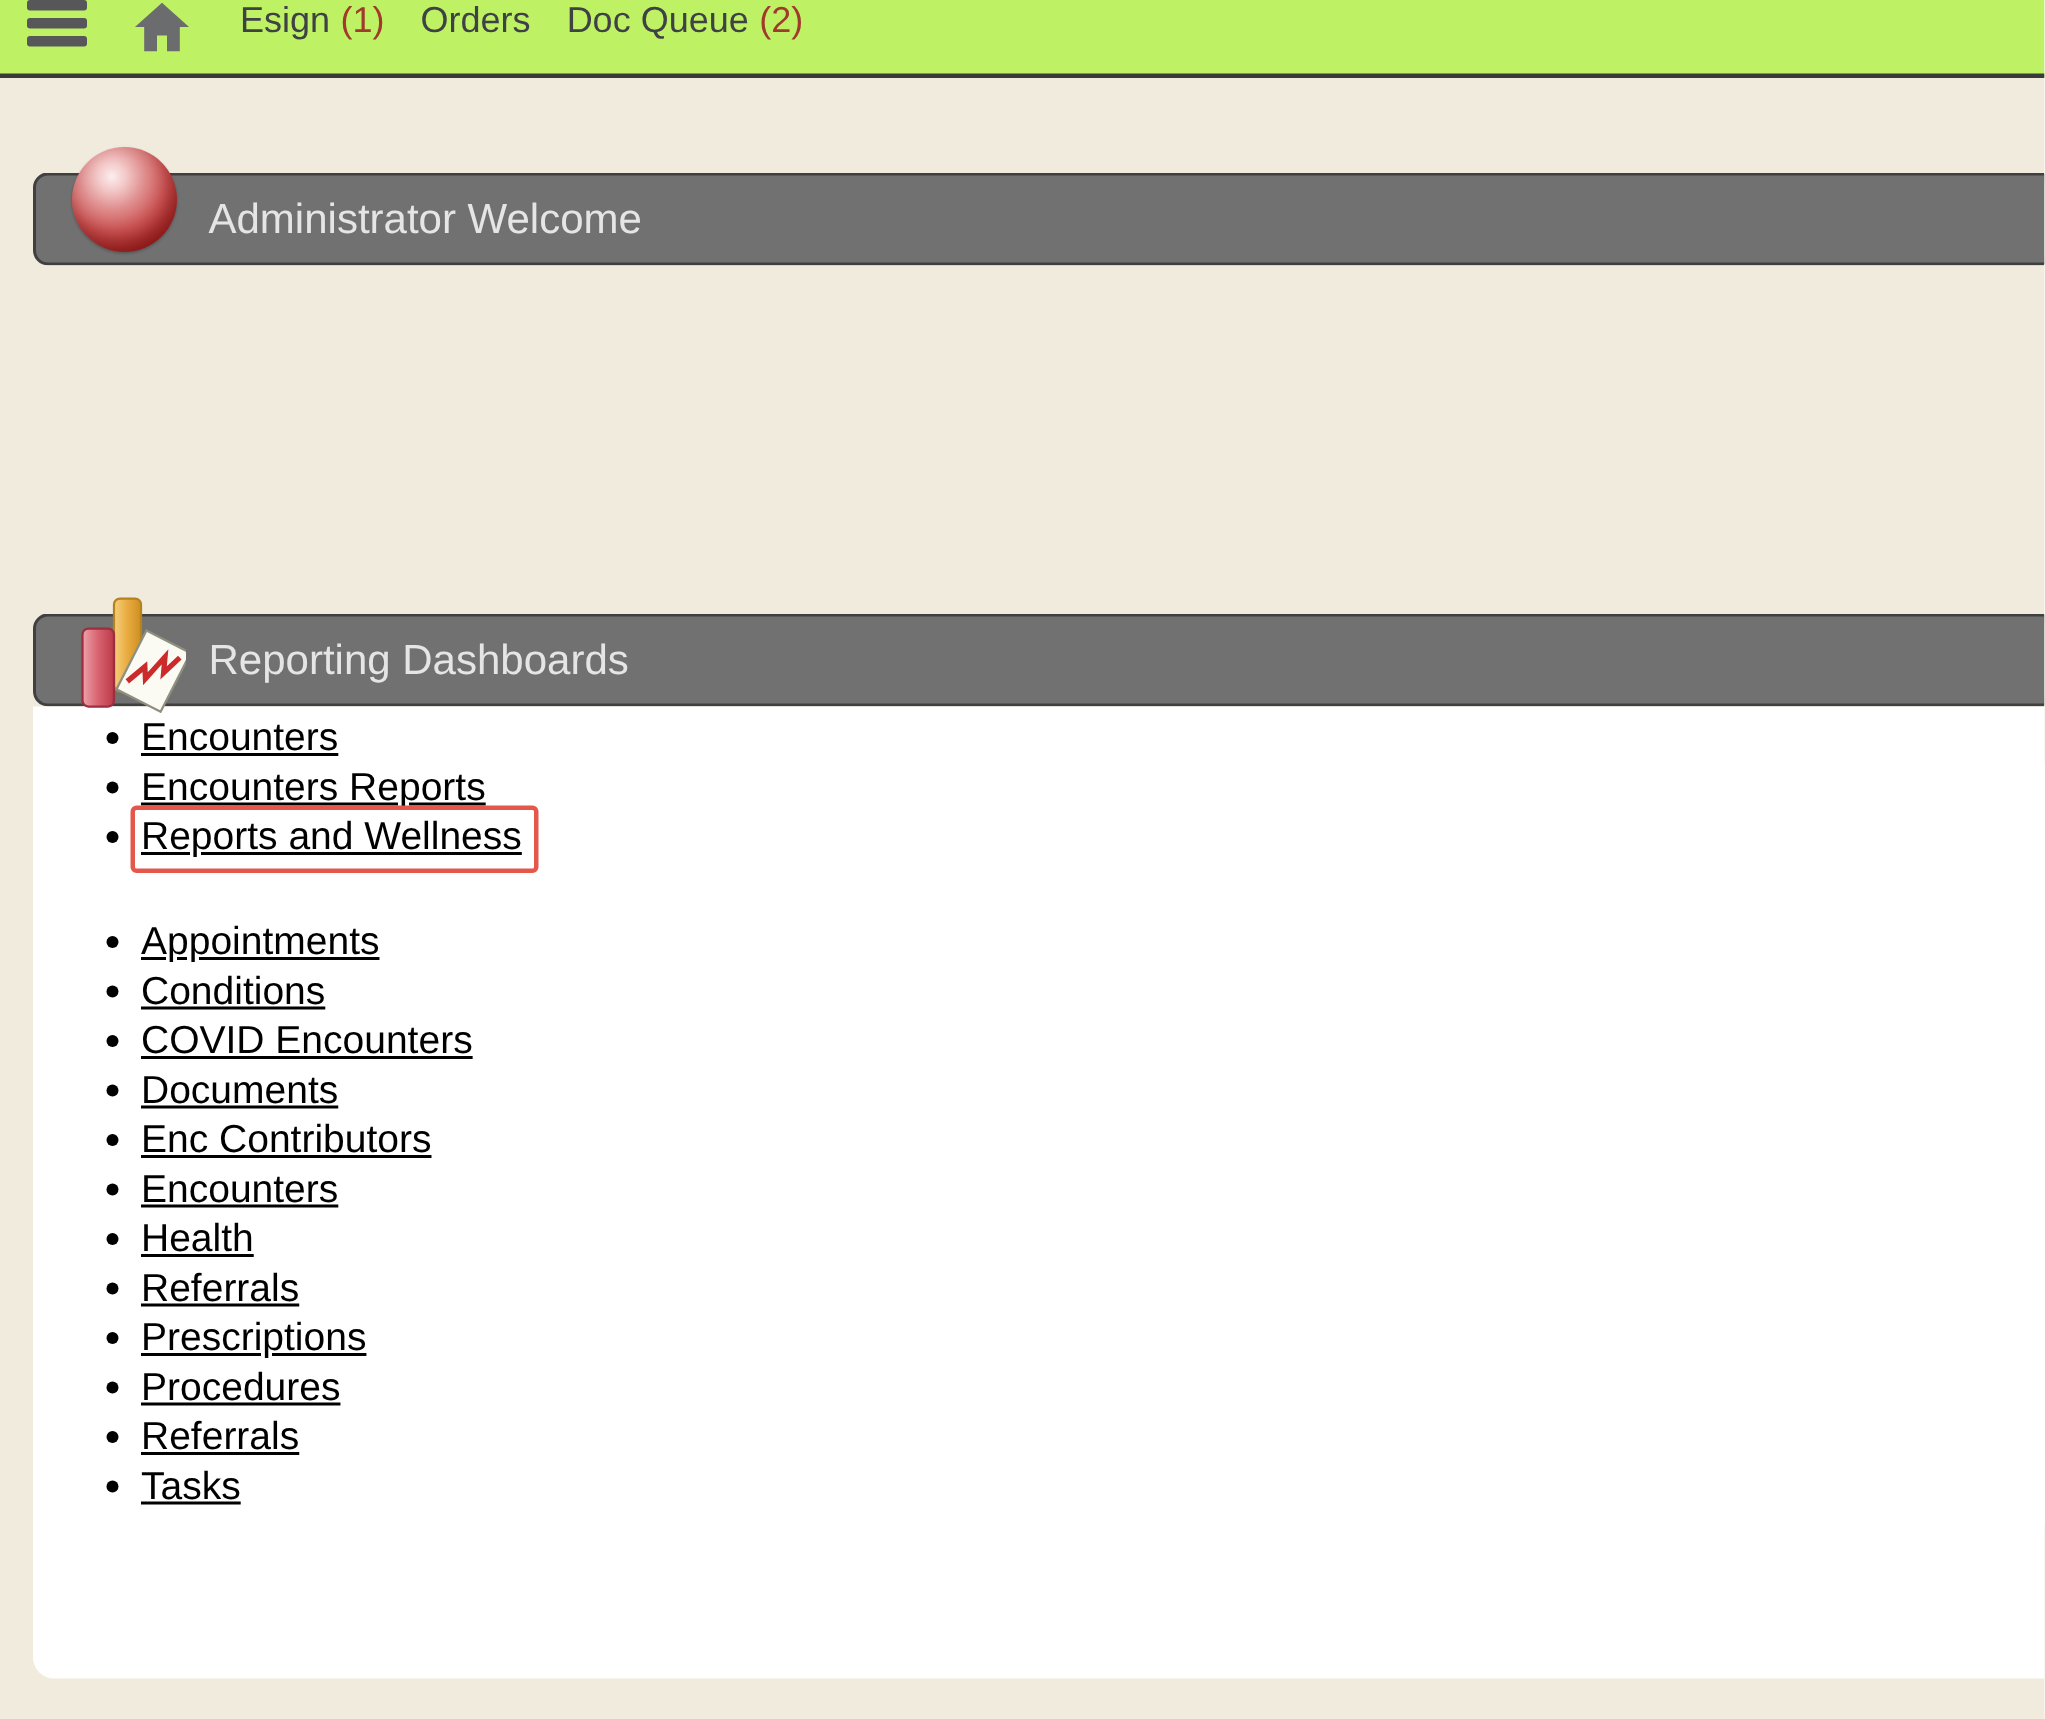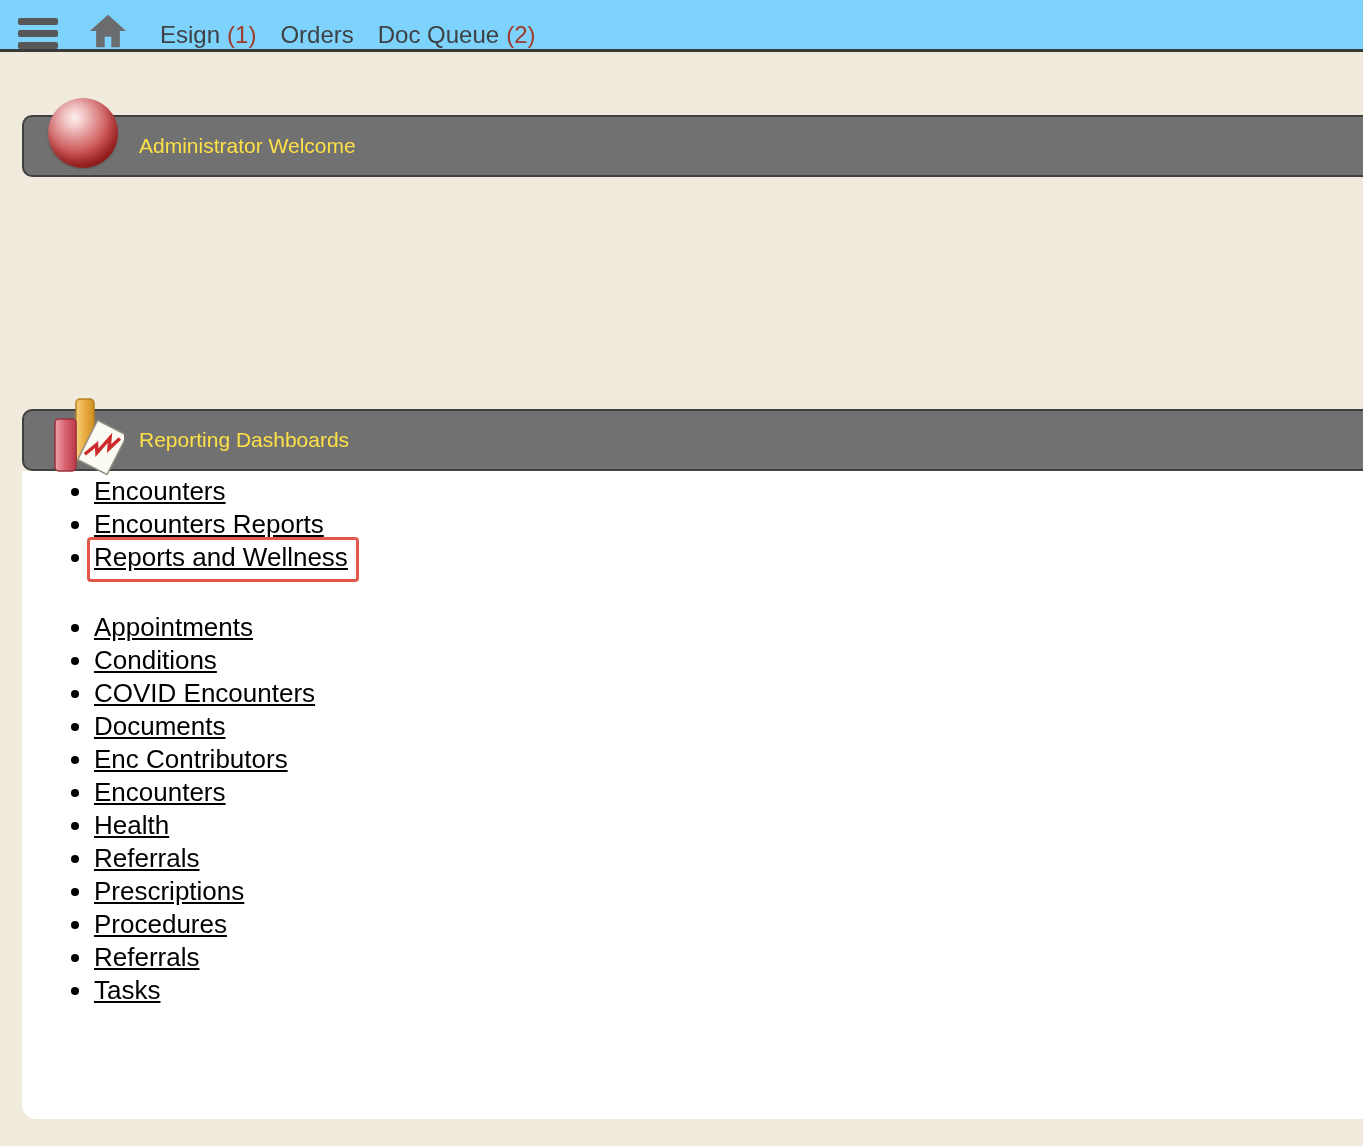--- a/index.html
+++ b/index.html
@@ -6,42 +6,42 @@
   html,body { margin:0; padding:0; }
   body {
     width:1363px; height:1146px; overflow:hidden;
     background:#f1ebdd;
     font-family:"Liberation Sans", sans-serif;
     color:#000;
   }
 
   
   .topbar {
-    height:52px; background:#7dd3fc;
+    height:52px; background:#bef264;
     border-bottom:3px solid #3a3a3a;
-    display:flex; align-items:flex-end;
+    display:flex; align-items:flex-start;
   }
   .hamburger { margin-left:18px; width:40px; cursor:pointer; }
   .hamburger .bar { height:7px; background:#57575a; border-radius:2px; margin-bottom:5px; }
   .hamburger .bar:last-child { margin-bottom:0; }
   .home { margin-left:31px; width:38px; height:36px; cursor:pointer; display:block; }
   .nav { margin-left:33px; display:flex; align-items:center; }
   .nav-item { font-size:24px; color:#3f4145; margin-right:24px; cursor:pointer; white-space:nowrap; }
   .nav-item .count { color:#a03a2c; margin-left:7px; }
   .nav-item .count:empty { margin-left:0; }
 
   
   .section { position:relative; margin-left:22px; }
   .gray-bar {
     background:#717171;
     border:2px solid #404040; border-right:none;
     border-radius:10px 0 0 10px;
     height:62px;
     display:flex; align-items:center;
-    color:#fde047; font-size:21px;
+    color:#e5e5e5; font-size:28px;
     padding-left:115px;
   }
   .admin-section { margin-top:63px; }
   .reporting-section { margin-top:232px; }
 
   .sphere {
     position:absolute; left:26px; top:-17px;
     width:70px; height:70px; border-radius:50%;
     background:
       radial-gradient(circle at 38% 28%, #fceeee 0%, #f3c9c9 14%, #e09090 32%, #cc5252 55%, #b02c2c 75%, #7e1414 100%);

